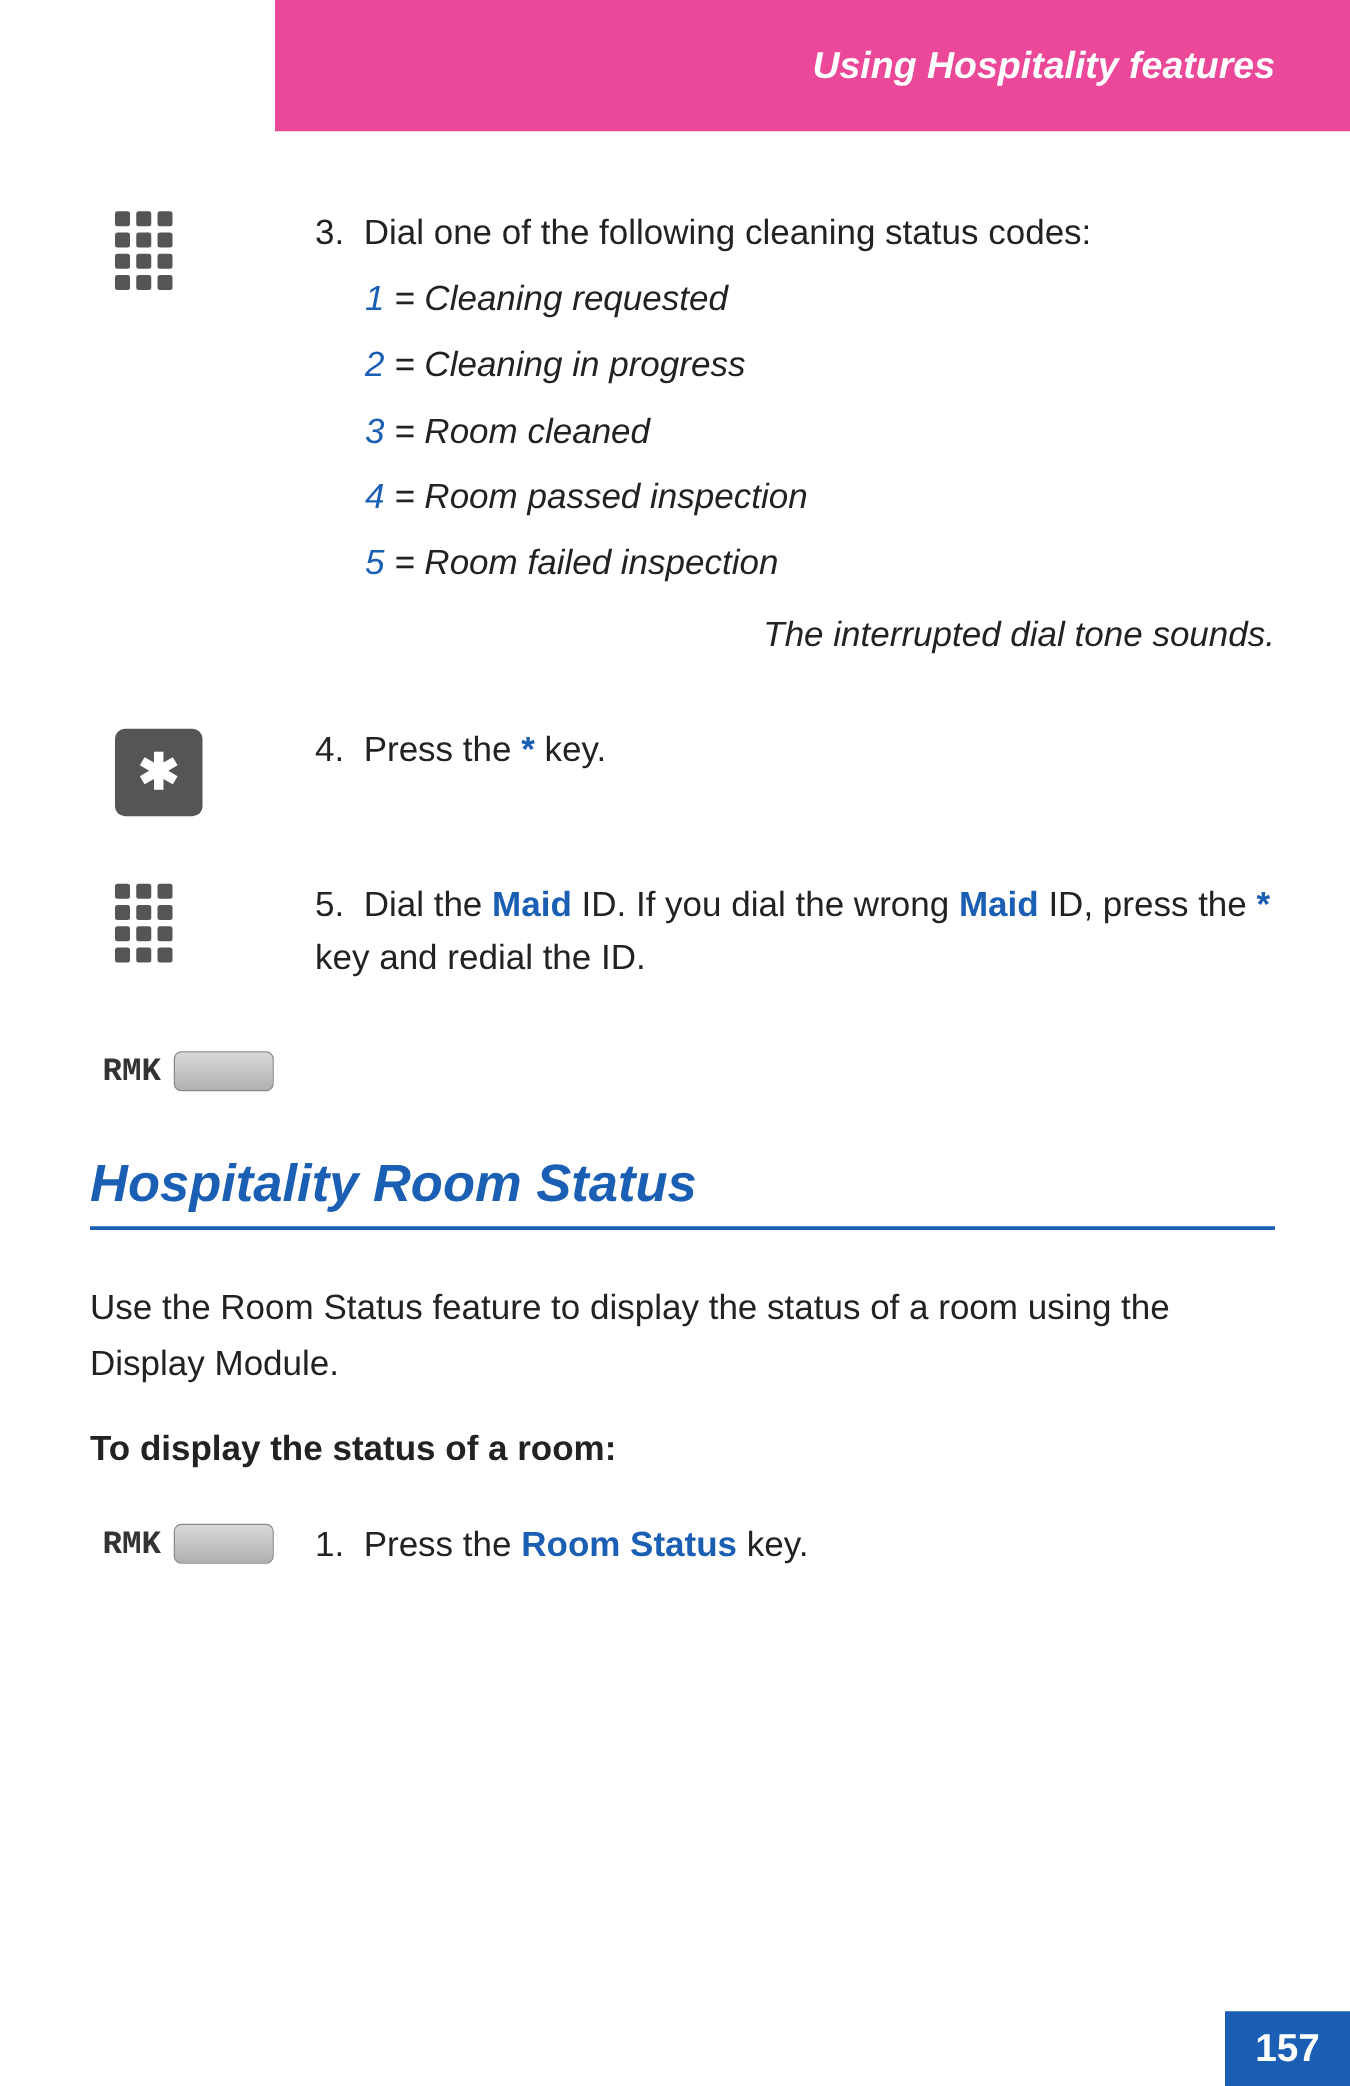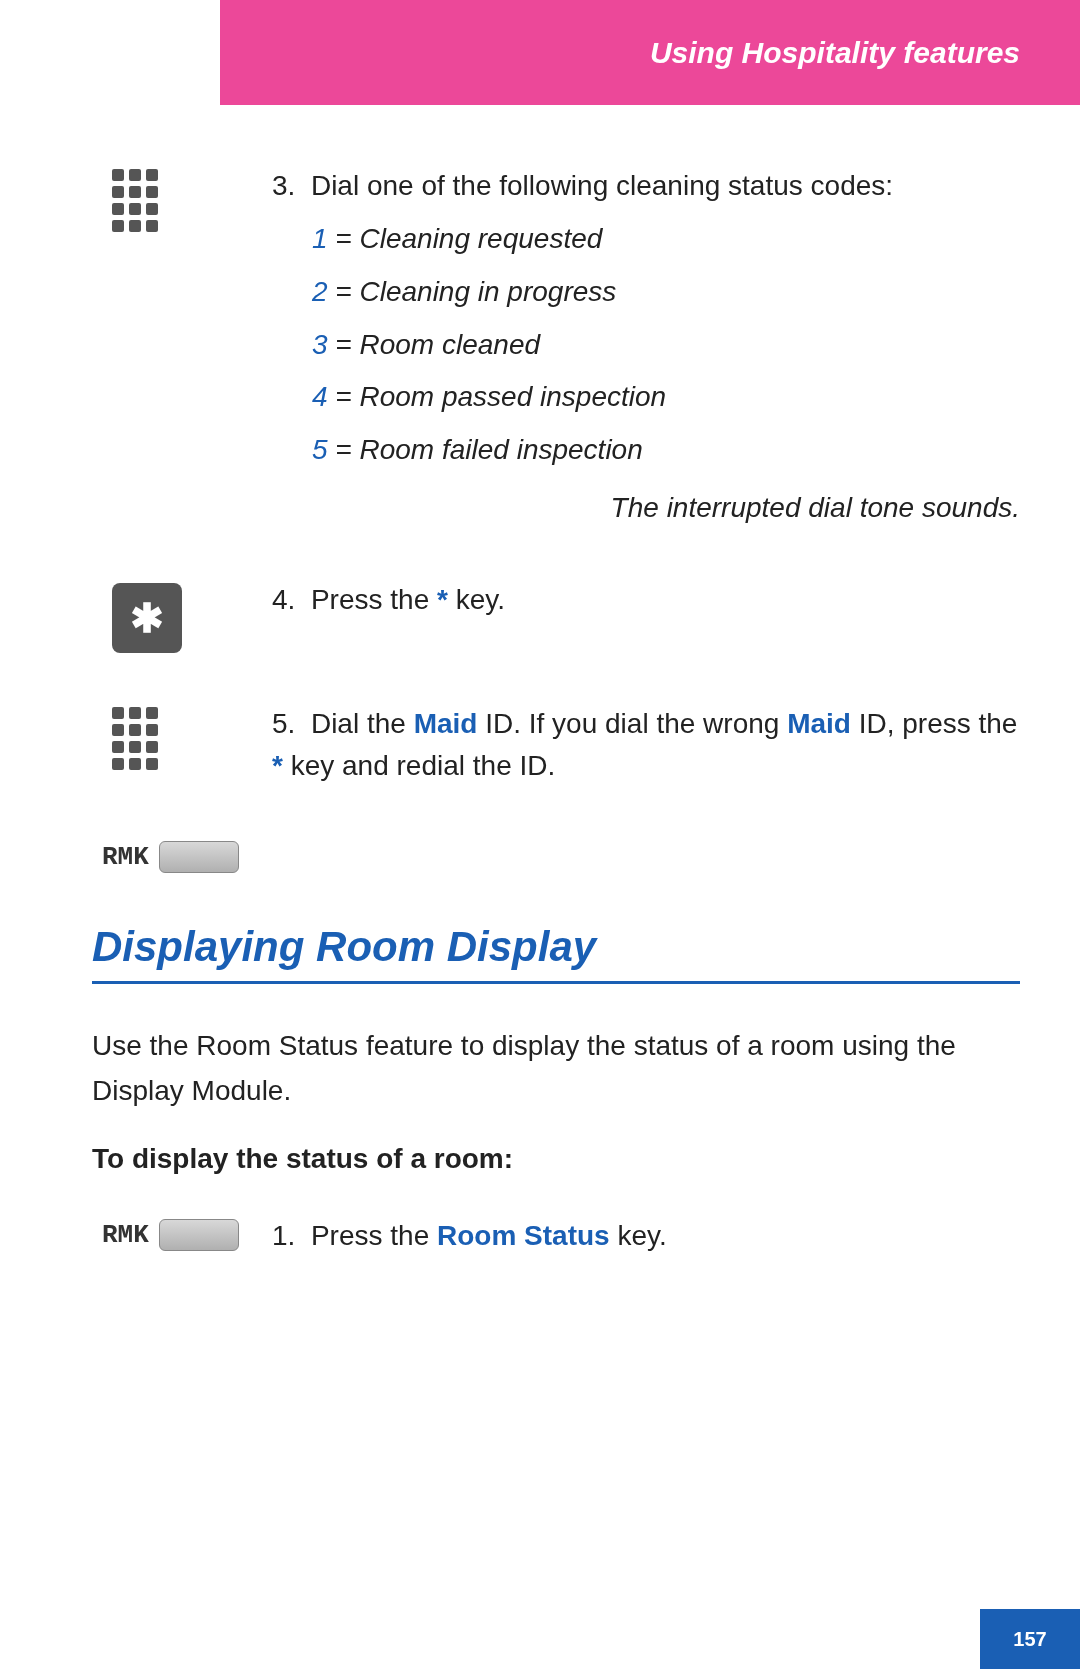--- a/index.html
+++ b/index.html
@@ -27,21 +27,21 @@
 
     .header-title {
       color: #ffffff;
       font-size: 30px;
       font-weight: bold;
       font-style: italic;
     }
 
     
     .content {
-      padding: 60px 60px 60px 92px;
+      padding: 60px 60px 60px 72px;
     }
 
     
     .step-row {
       display: flex;
       align-items: flex-start;
       margin-bottom: 50px;
     }
 
     .step-icon {
@@ -173,21 +173,21 @@
       position: absolute;
       bottom: 0;
       right: 0;
       width: 100px;
       height: 60px;
       background: #1a5fb4;
       display: flex;
       align-items: center;
       justify-content: center;
       color: white;
-      font-size: 20px;
+      font-size: 31px;
       font-weight: bold;
     }
   </style>
 </head>
 <body>
 
 <div class="header-bar">
   <span class="header-title">Using Hospitality features</span>
 </div>
 
@@ -257,21 +257,21 @@
   <div class="step-row">
     <div class="step-icon">
       <div class="rmk-key">
         <span class="rmk-label">RMK</span>
         <div class="rmk-button"></div>
       </div>
     </div>
   </div>
 
   <div class="section-heading">
-    <h2>Displaying Room Display</h2>
+    <h2>Hospitality Room Status</h2>
   </div>
 
   <p class="section-intro">Use the Room Status feature to display the status of a room using the Display Module.</p>
 
   <p class="to-display-label">To display the status of a room:</p>
 
   <div class="step-row">
     <div class="step-icon">
       <div class="rmk-key">
         <span class="rmk-label">RMK</span>

